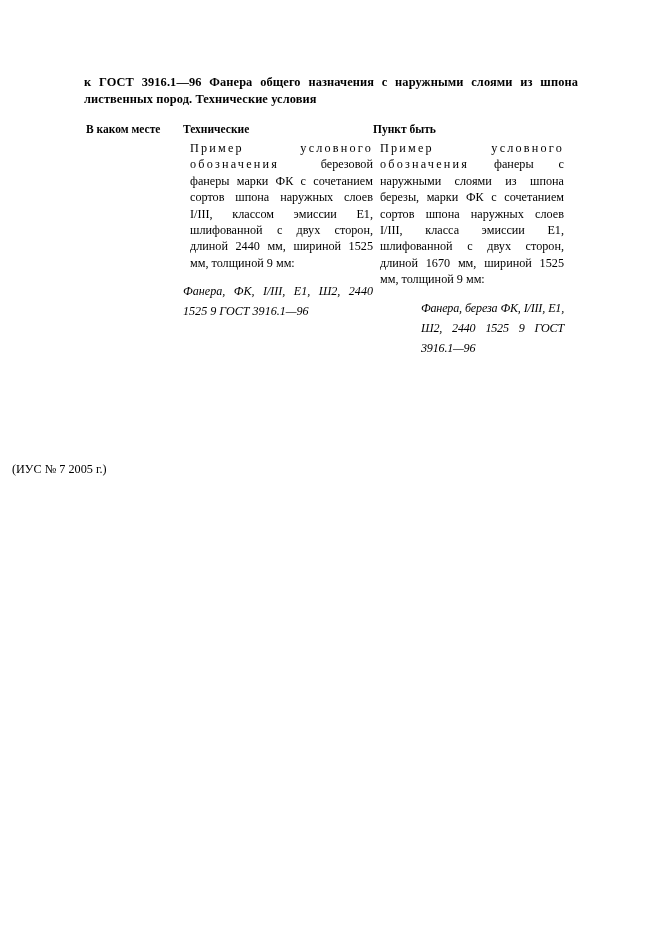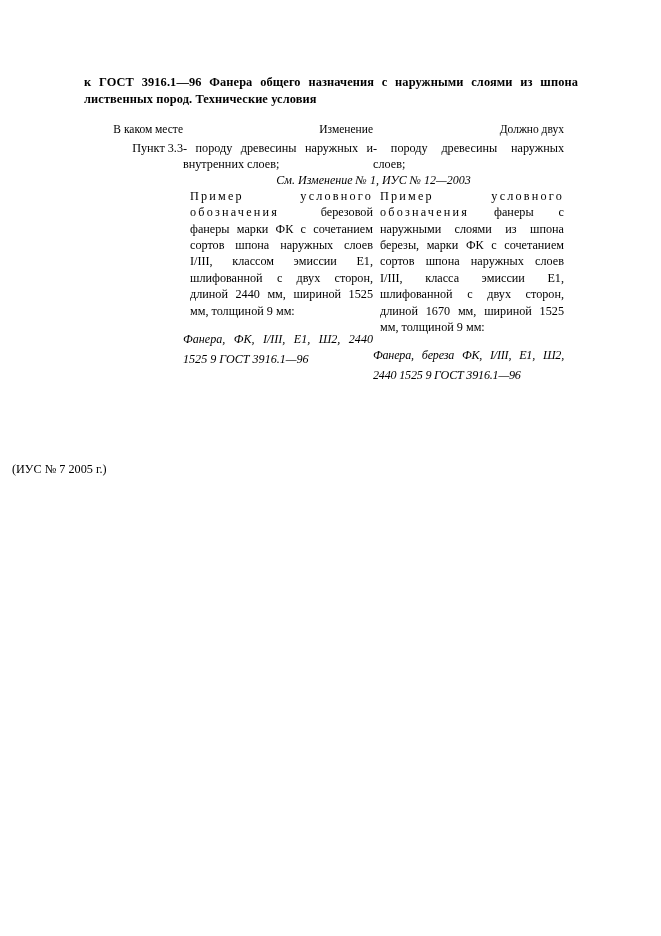--- a/index.html
+++ b/index.html
@@ -48,22 +48,22 @@
   table.amend th,
   table.amend td {
     border: 0;
     padding: 0;
     vertical-align: top;
   }
   .hdr-row th {
     border-top: 1.1px solid #000;
     border-bottom: 1.1px solid #000;
     font-size: 11.5px;
-    font-weight: normal;
-    text-align: right;
+    font-weight: bold;
+    text-align: left;
     padding: 4px 2px 4px 2px;
     height: 17px;
   }
   .col1 { width: 97px; }
   .col2 { width: 190px; }
   .col3 { width: 191px; }
 
   .vline-l {
     border-left: 1.1px solid #000;
   }
@@ -103,20 +103,21 @@
     height: 10px;
   }
   .ital-block {
     font-style: italic;
     font-size: 12.1px;
     line-height: 20px;
     text-align: justify;
   }
   .tight {
     letter-spacing: -0.2px;
+    margin-left: 48px;
   }
   .bottom-note {
     position: absolute;
     left: 12px;
     top: 462px;
     width: 661px;
     text-align: left;
     font-size: 12.2px;
   }
   .justify-last-left {
@@ -135,35 +136,26 @@
 
   <table class="amend">
     <colgroup>
       <col class="col1">
       <col class="col2">
       <col class="col3">
     </colgroup>
     <thead>
       <tr class="hdr-row">
         <th>В каком месте</th>
-        <th class="vline-l vline-r">Изменение</th>
-        <th>Должно двух</th>
+        <th class="vline-l vline-r">Технические</th>
+        <th>Пункт быть</th>
       </tr>
     </thead>
     <tbody>
-      <tr>
-        <td class="cell c-left">Пункт 3.3</td>
-        <td class="cell c-mid vline-l vline-r">- породу древесины наружных и внутренних слоев;</td>
-        <td class="cell c-right">- породу древесины наружных слоев;</td>
-      </tr>
 
-      <tr class="note-row">
-        <td></td>
-        <td class="vline-l vline-r" colspan="2">См. Изменение № 1, ИУС № 12—2003</td>
-      </tr>
 
       <tr>
         <td></td>
         <td class="cell c-mid vline-l vline-r">
           <div class="para justify-last-left">
             <span class="spaced">Пример условного обозначения</span>
             <span>березовой фанеры марки ФК с сочетанием сортов шпона наружных слоев I/III, классом эмиссии Е1, шлифованной с двух сторон, длиной 2440 мм, шириной 1525 мм, толщиной 9 мм:</span>
           </div>
           <div class="p-gap"></div>
           <div class="ital-block">Фанера, ФК, I/III, Е1, Ш2, 2440 1525 9 ГОСТ 3916.1—96</div>

